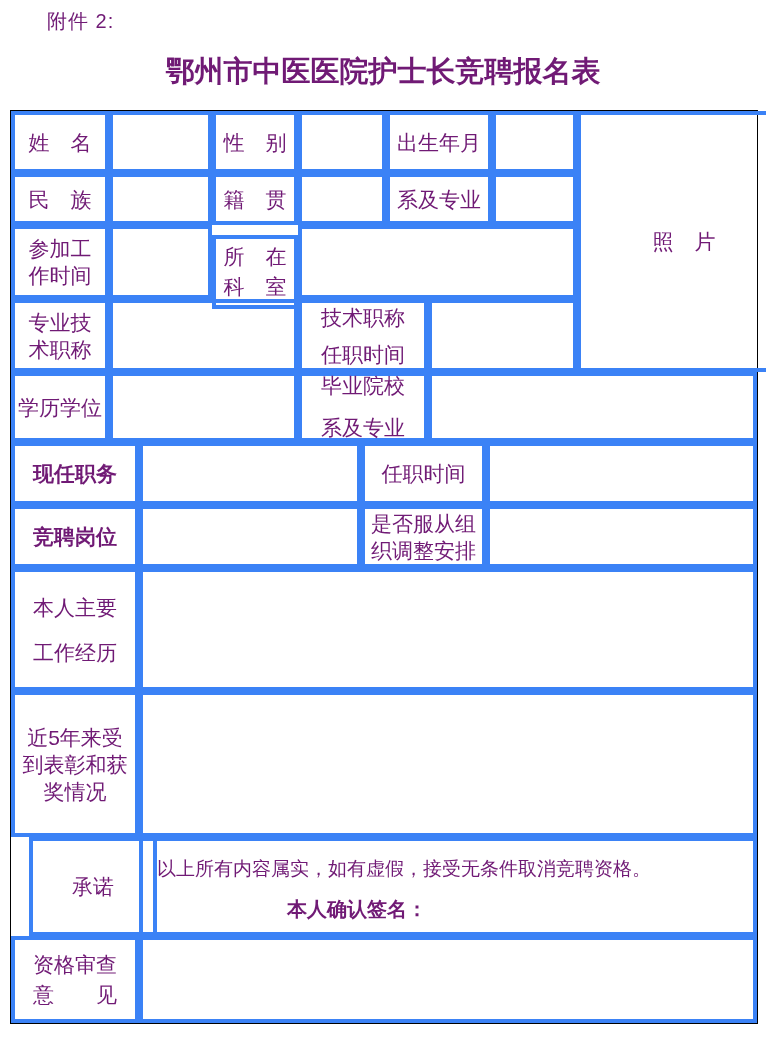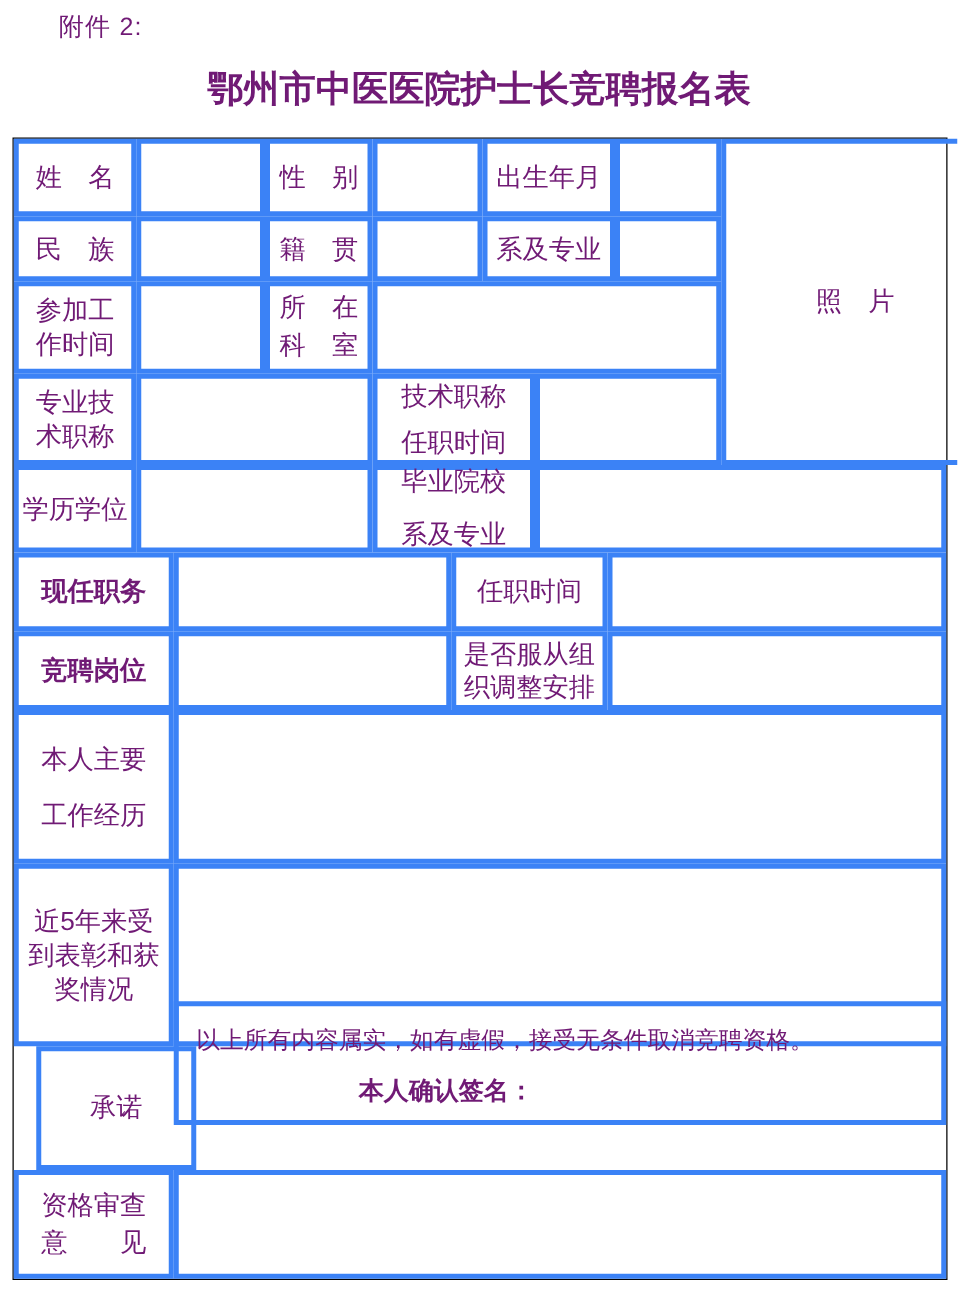--- a/index.html
+++ b/index.html
@@ -73,21 +73,21 @@
     <div class="cell" style="left:0;top:62px;width:98px;height:52px">民　族</div>
     <div class="cell" style="left:98px;top:62px;width:103px;height:52px"></div>
     <div class="cell" style="left:201px;top:62px;width:86px;height:52px">籍　贯</div>
     <div class="cell" style="left:287px;top:62px;width:88px;height:52px"></div>
     <div class="cell" style="left:375px;top:62px;width:106px;height:52px">系及专业</div>
     <div class="cell" style="left:481px;top:62px;width:85px;height:52px"></div>
 
     <div class="cell" style="left:0;top:114px;width:98px;height:74px">参加工
 作时间</div>
     <div class="cell" style="left:98px;top:114px;width:103px;height:74px"></div>
-    <div class="cell lh30" style="left:201px;top:114px;width:86px;height:74px">所　在
+    <div class="cell lh30" style="left:201px;top:124px;width:86px;height:74px">所　在
 科　室</div>
     <div class="cell" style="left:287px;top:114px;width:279px;height:74px"></div>
 
     <div class="cell" style="left:0;top:188px;width:98px;height:73px">专业技
 术职称</div>
     <div class="cell" style="left:98px;top:188px;width:189px;height:73px"></div>
     <div class="cell lh37" style="left:287px;top:188px;width:130px;height:73px">技术职称
 任职时间</div>
     <div class="cell" style="left:417px;top:188px;width:149px;height:73px"></div>
 
@@ -111,21 +111,21 @@
     <div class="cell lh45" style="left:0;top:457px;width:128px;height:123px">本人主要
 工作经历</div>
     <div class="cell" style="left:128px;top:457px;width:618px;height:123px"></div>
 
     <div class="cell lh47" style="left:0;top:580px;width:128px;height:146px">近5年来受
 到表彰和获
 奖情况</div>
     <div class="cell" style="left:128px;top:580px;width:618px;height:146px"></div>
 
     <div class="cell" style="left:18px;top:726px;width:128px;height:99px">承诺</div>
-    <div class="cell promise-content" style="left:128px;top:690px;width:618px;height:99px">
+    <div class="cell promise-content" style="left:128px;top:726px;width:618px;height:99px">
       <span>以上所有内容属实，如有虚假，接受无条件取消竞聘资格。</span>
       <span class="signature">本人确认签名：</span>
     </div>
 
     <div class="cell lh30" style="left:0;top:825px;width:128px;height:87px">资格审查
 意　　见</div>
     <div class="cell" style="left:128px;top:825px;width:618px;height:87px"></div>
 
   </div>
 </div>

